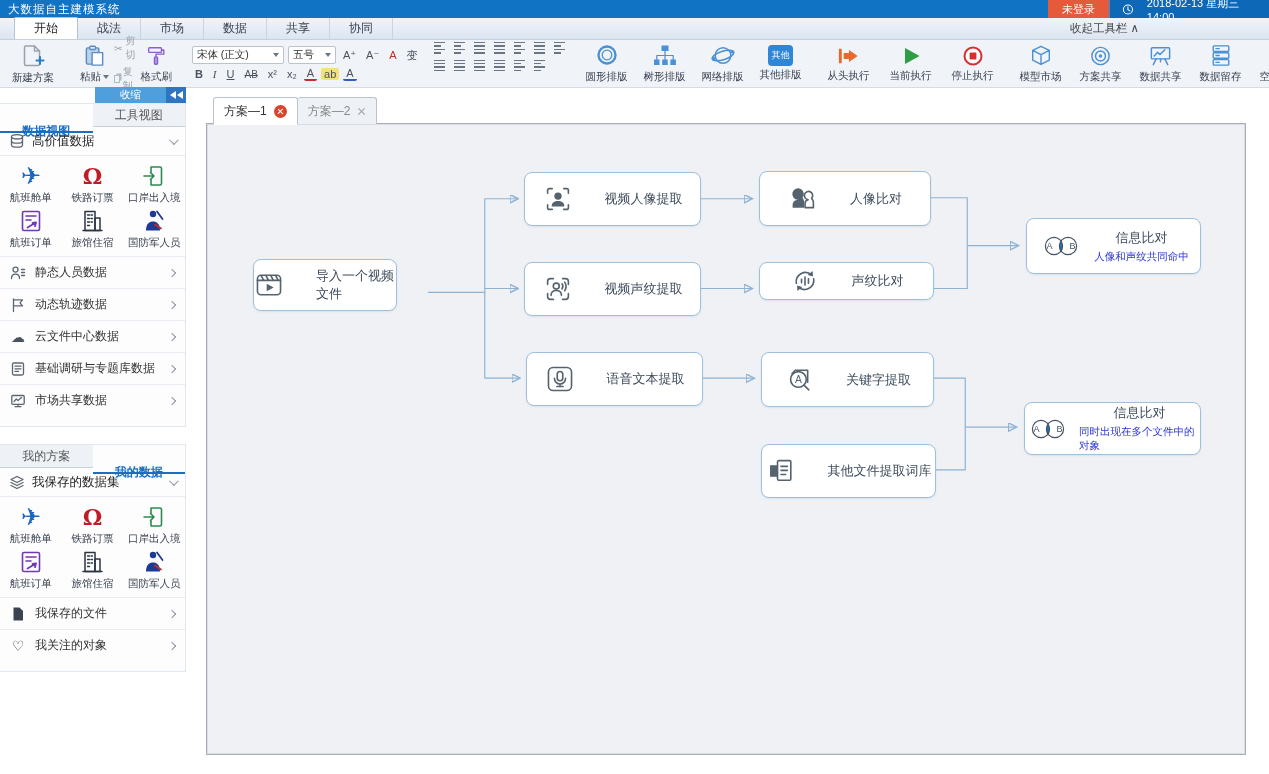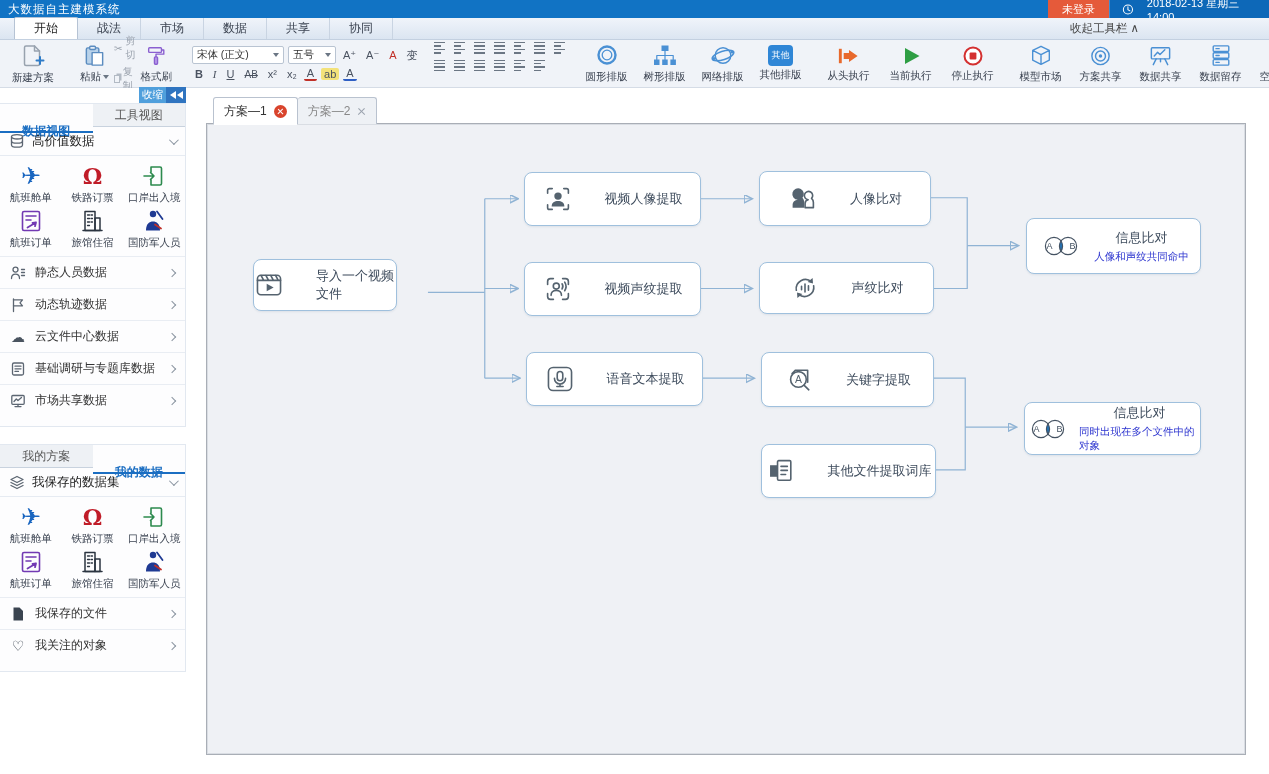--- a/index.html
+++ b/index.html
@@ -54,21 +54,21 @@
   .fmt-row2 .fmt:nth-child(9){ border-bottom:2px solid #2f5fc4; }
   .bars { display:flex; flex-direction:column; gap:2px; padding:2px 3px; cursor:pointer; border-radius:2px; }
   .bars i { display:block; width:11px; height:1.4px; background:#6b7684; }
   .bars.short i:nth-child(2), .bars.short i:nth-child(4) { width:7px; }
   .para-rows { display:flex; flex-direction:column; gap:2px; padding:0 4px; }
   .para-row { display:flex; align-items:center; gap:3px; }
 
   
   .sidebar { position:absolute; left:0; top:88px; width:186px; bottom:0; background:#fff; font-size:12px; }
   .collapse-btn { position:absolute; top:-1px; right:0; height:16px; display:flex; cursor:pointer; z-index:5; }
-  .collapse-btn .txt { background:#4f9fdc; color:#fff; font-size:10.5px; display:flex; align-items:center; padding:0 3px; }
+  .collapse-btn .txt { background:#4f9fdc; color:#fff; font-size:10.5px; display:flex; align-items:center; padding:0 25px; }
   .collapse-btn .arrs { background:#2f74c0; width:20px; display:flex; align-items:center; justify-content:center; gap:1px; }
   .collapse-btn .arrs b { width:0; height:0; border-top:4px solid transparent; border-bottom:4px solid transparent; border-right:6px solid #fff; }
   .panel { border:1px solid #e2e8f0; border-left:none; background:#fdfdfe; }
   .panel-upper { margin-top:15px; }
   .panel-lower { margin-top:17px; }
   .side-tabs { display:flex; height:23px; }
   .side-tab { flex:1; display:flex; align-items:center; justify-content:center; font-size:12px; color:#555;
     background:#eef1f5; border-bottom:1px solid #c8d2de; cursor:pointer; }
   .side-tab.active { background:#fbfcfd; color:#1b6ec2; border-bottom:2px solid #1b6ec2; font-weight:bold;margin-top:27px; }
   .sec-head { height:29px; display:flex; align-items:center; gap:7px; padding:0 9px; color:#222; font-size:12.5px;
@@ -664,21 +664,21 @@
       </div>
 
       <div class="node" style="left:552px;top:47px;width:172px;height:55px">
         <svg class="ni" viewBox="0 0 26 26">
           <path class="fill" d="M4,20.5 V18.5 C4,15.5 6,14 8.5,13.7 A5,5 0 1 1 12.5,12 C13.5,13 14,14.5 14,16 V20.5 Z"></path>
           <path d="M14.8,20.5 V17 C14.8,15 16,13.8 17.5,13.6 A3.6,3.6 0 1 1 20.4,12.5 C21.4,13.4 22,14.6 22,16 V20.5 Z"></path>
         </svg>
         <span>人像比对</span>
       </div>
 
-      <div class="node" style="left:552px;top:138px;width:175px;height:52px">
+      <div class="node" style="left:552px;top:138px;width:175px;height:38px">
         <svg class="ni" viewBox="0 0 26 26">
           <path d="M5.5,15 A8,8 0 0 1 18.6,7.6"></path>
           <path class="fill" d="M19.6,4.4 L19.9,9.2 L15.3,7.7 Z"></path>
           <path d="M20.5,11 A8,8 0 0 1 7.4,18.4"></path>
           <path class="fill" d="M6.4,21.6 L6.1,16.8 L10.7,18.3 Z"></path>
           <path d="M10,11.5 V14.5 M13,9.5 V16.5 M16,11 V15"></path>
         </svg>
         <span>声纹比对</span>
       </div>
 

